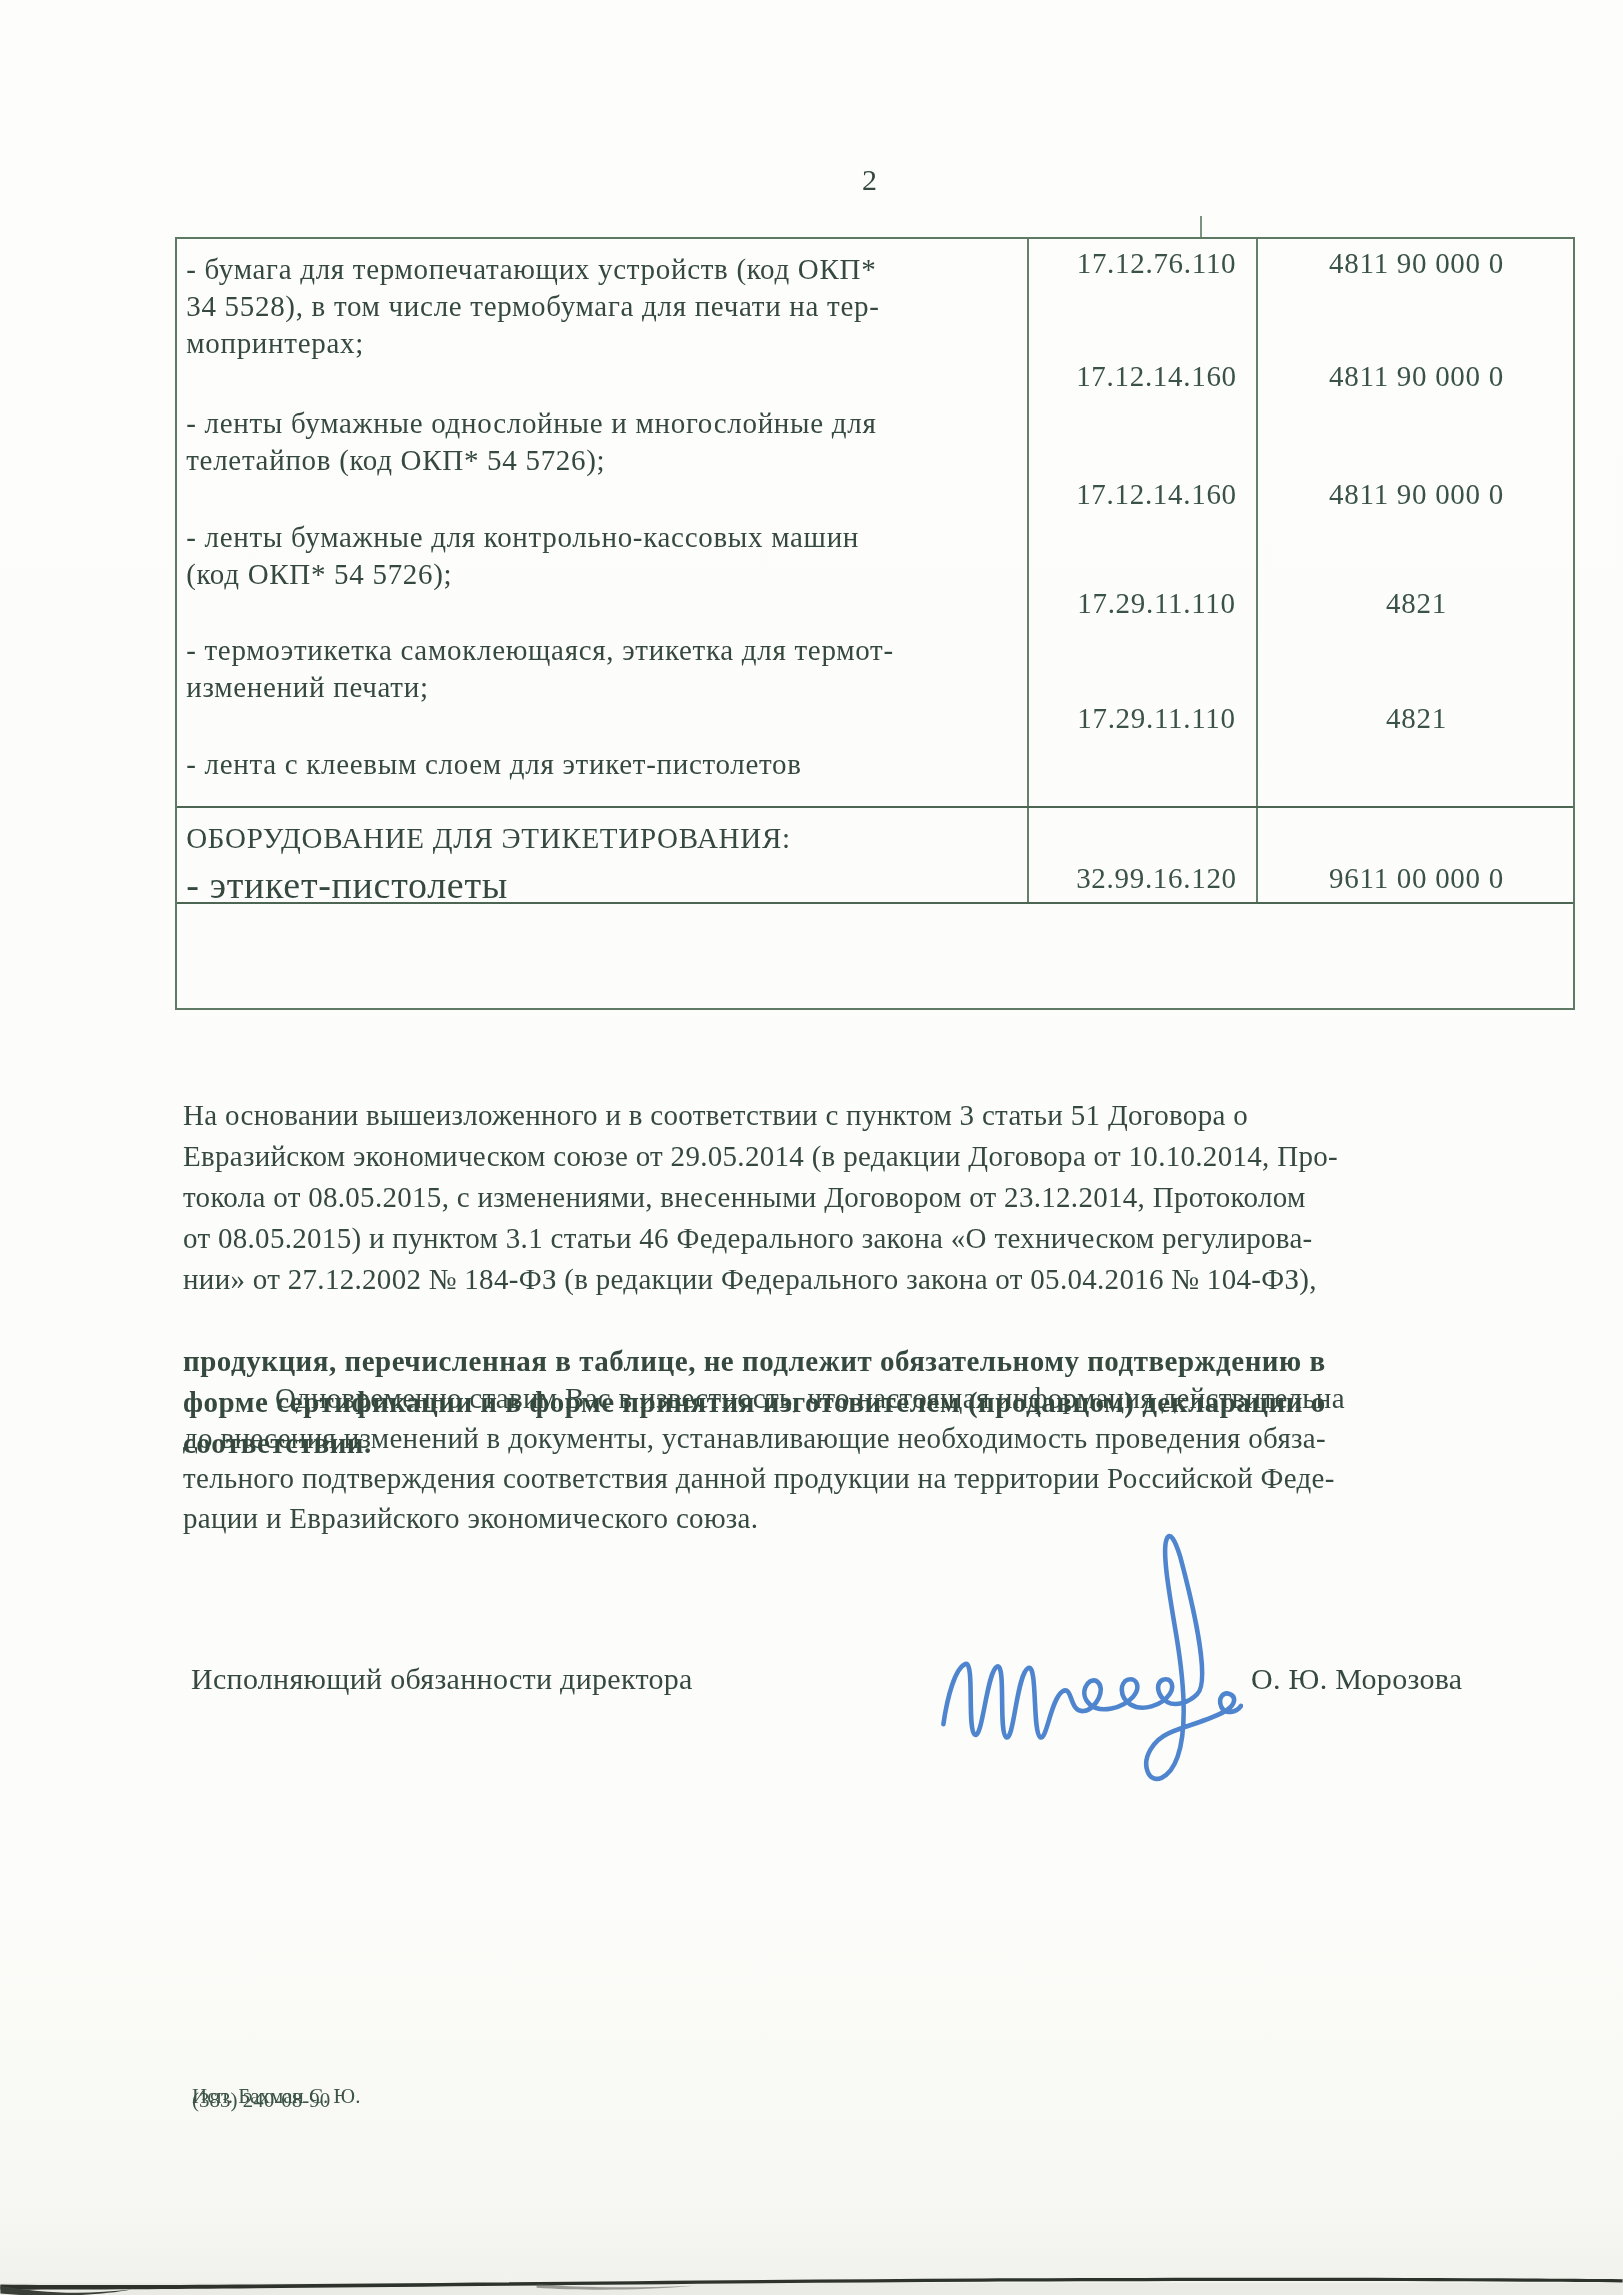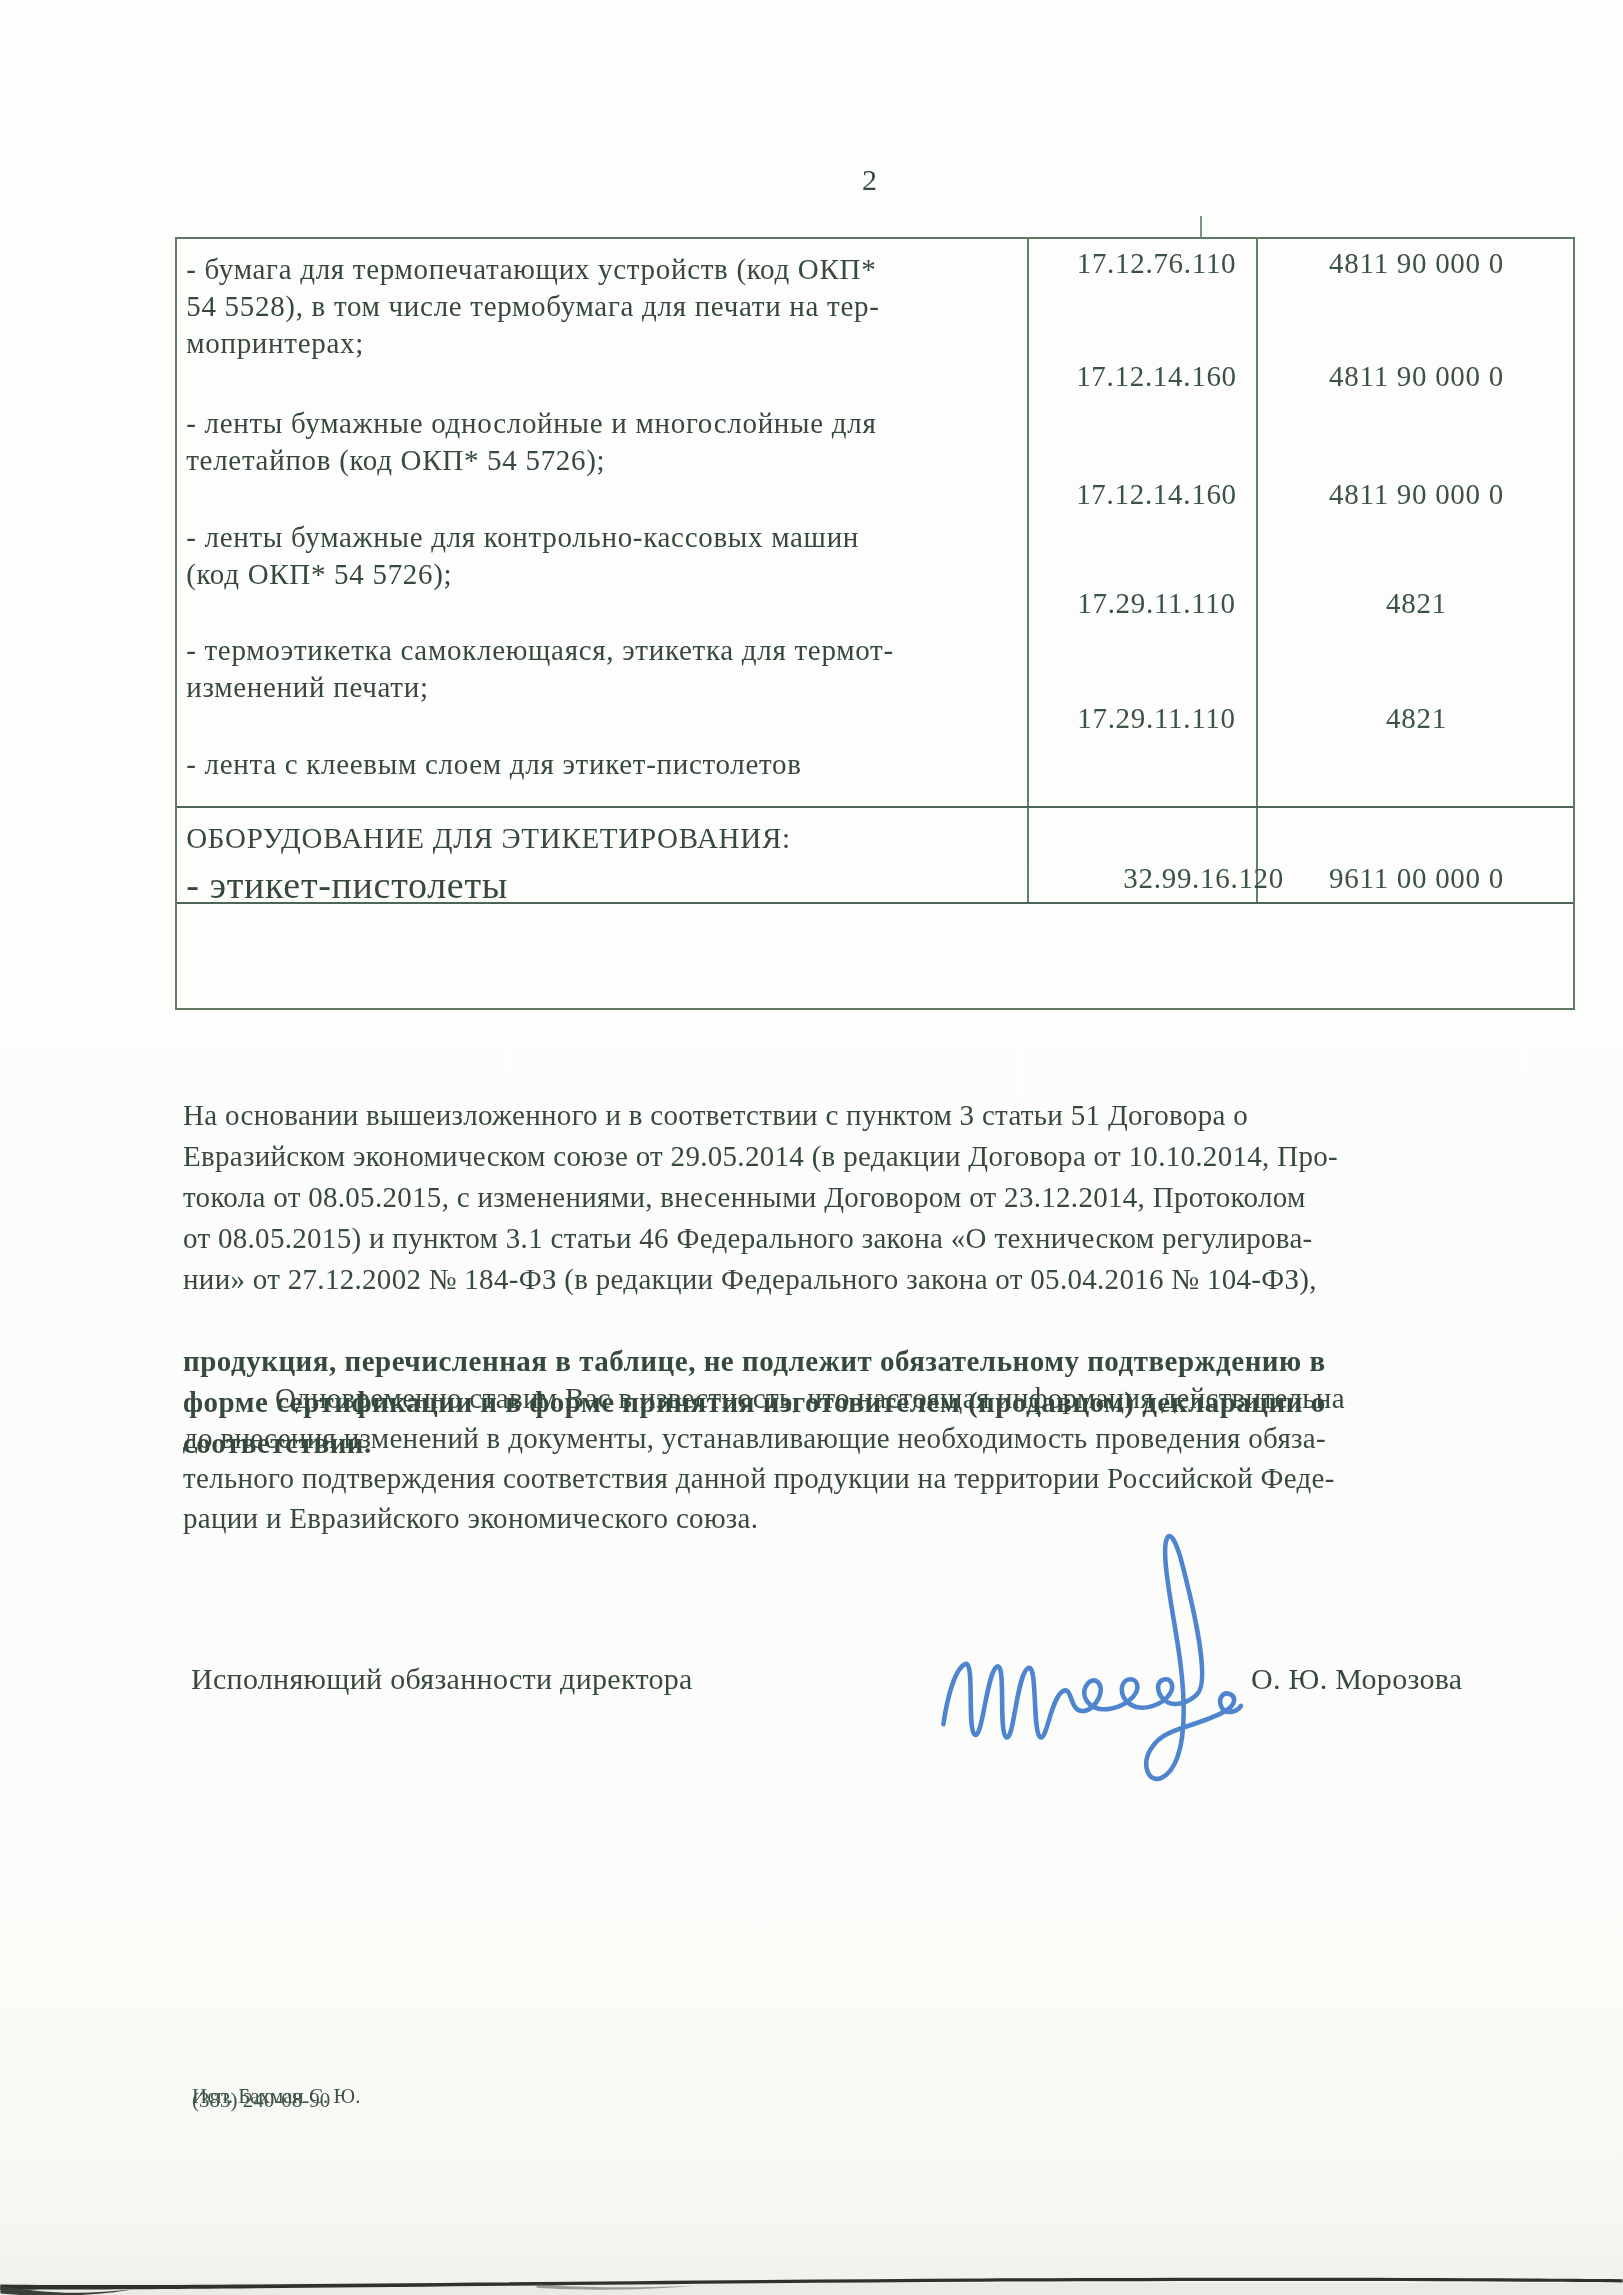--- a/index.html
+++ b/index.html
@@ -83,21 +83,21 @@
 
   <div class="abs tbl">
 
     <div class="vline" style="left:850px;height:665px;"></div>
     <div class="vline" style="left:1079px;height:665px;"></div>
 
     <div class="hline" style="top:567px;"></div>
     <div class="hline" style="top:663px;"></div>
 
     <div class="cell-text pre" style="top:11.8px;">- бумага для термопечатающих устройств (код ОКП*
-54 5528), в том числе термобумага для печати на тер-
+34 5528), в том числе термобумага для печати на тер-
 мопринтерах;</div>
     <div class="cell-text pre" style="top:166px;">- ленты бумажные однослойные и многослойные для
 телетайпов (код ОКП* 54 5726);</div>
     <div class="cell-text pre" style="top:280px;">- ленты бумажные для контрольно-кассовых машин
 (код ОКП* 54 5726);</div>
     <div class="cell-text pre" style="top:393px;">- термоэтикетка самоклеющаяся, этикетка для термот-
 изменений печати;</div>
     <div class="cell-text pre" style="top:507px;">- лента с клеевым слоем для этикет-пистолетов</div>
 
     <div class="code c2" style="top:7.9px;">17.12.76.110</div>
@@ -107,21 +107,21 @@
     <div class="code c2" style="top:463px;">17.29.11.110</div>
 
     <div class="code c3" style="top:7.9px;">4811 90 000 0</div>
     <div class="code c3" style="top:121px;">4811 90 000 0</div>
     <div class="code c3" style="top:239px;">4811 90 000 0</div>
     <div class="code c3" style="top:348px;">4821</div>
     <div class="code c3" style="top:463px;">4821</div>
 
     <div class="equip-header">ОБОРУДОВАНИЕ ДЛЯ ЭТИКЕТИРОВАНИЯ:</div>
     <div class="equip-item">- этикет-пистолеты</div>
-    <div class="code c2" style="top:623px;text-align:right;">32.99.16.120</div>
+    <div class="code c2" style="top:623px;">32.99.16.120</div>
     <div class="code c3" style="top:623px;">9611 00 000 0</div>
 
   </div>
 
   <div class="abs para pre" style="top:1054px;">
     <span>На основании вышеизложенного и в соответствии с пунктом 3 статьи 51 Договора о
 Евразийском экономическом союзе от 29.05.2014 (в редакции Договора от 10.10.2014, Про-
 токола  от 08.05.2015, с изменениями, внесенными Договором от 23.12.2014, Протоколом
 от 08.05.2015) и пунктом 3.1 статьи 46 Федерального закона «О техническом регулирова-
 нии» от 27.12.2002 № 184-ФЗ (в редакции Федерального закона от 05.04.2016 № 104-ФЗ),</span><br>

